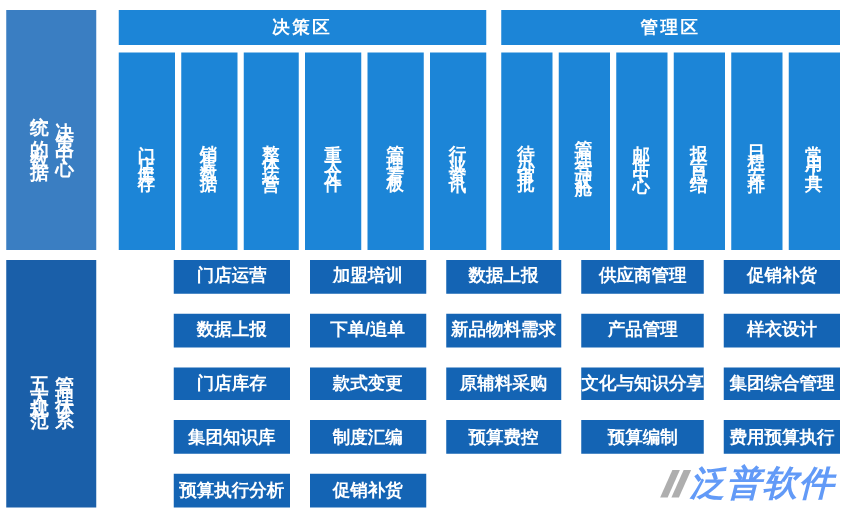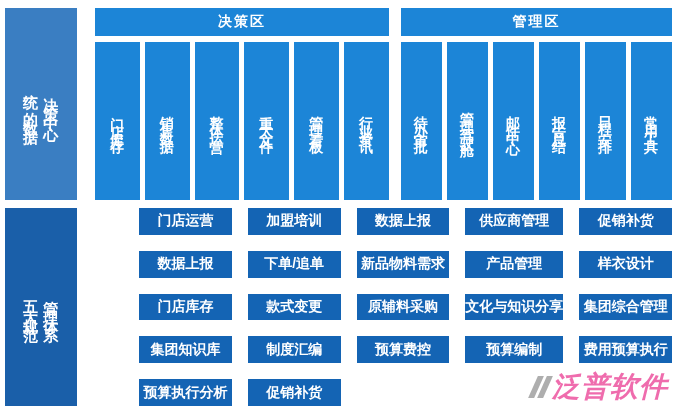--- a/index.html
+++ b/index.html
@@ -60,21 +60,21 @@
   }
   
   .watermark{
     position:absolute;right:8px;bottom:6px;
     display:flex;align-items:center;gap:4px;
     opacity:0.8;pointer-events:none;
   }
   .wm-slashes{display:inline-flex;gap:3px;}
   .wm-slash{width:6px;height:22px;background:#9a9a9a;transform:skewX(-24deg);}
   .wm-text{
-    font-size:28px;font-weight:bold;color:#ec4899;
+    font-size:28px;font-weight:bold;color:#3b82f6;
     font-style:italic;letter-spacing:1px;
     text-shadow:1px 1px 0 #ffffff;
   }
 </style>
 </head>
 <body>
 
 <div class="board">
 
   <div class="row-top">

